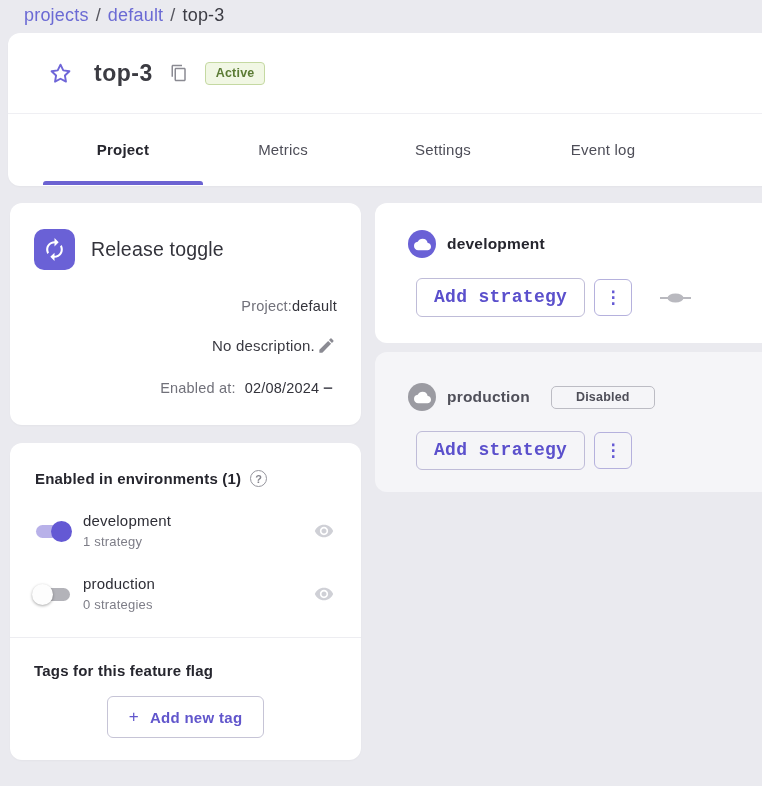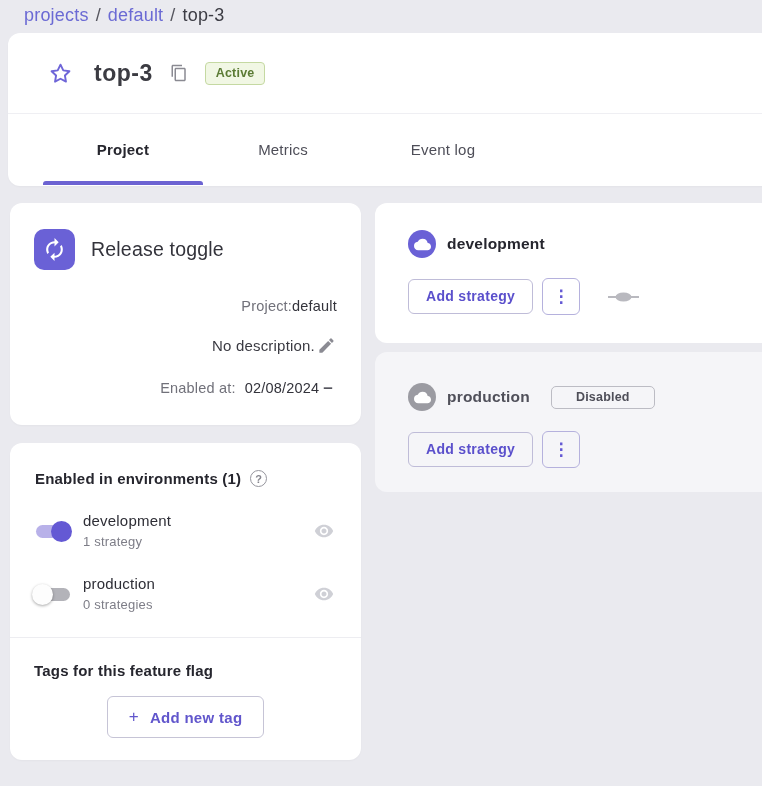--- a/index.html
+++ b/index.html
@@ -88,22 +88,22 @@
   .env-circle{width:28px;height:28px;border-radius:50%;display:flex;align-items:center;
     justify-content:center;flex-shrink:0;}
   .env-circle.dev-c{background:#6a61d6;}
   .env-circle.prod-c{background:#9b9ba2;}
   .env-card-name{font-size:15.5px;font-weight:bold;color:#26262e;}
   .env-card.prod .env-card-name{color:#50505a;}
   .disabled-badge{margin-left:10px;border:1px solid #bcbcc4;border-radius:5px;
     padding:3px 24px 4px;font-size:12.5px;font-weight:bold;color:#4e4e58;}
   .env-actions{display:flex;align-items:center;gap:9px;margin-top:20px;}
   .add-strategy-btn{background:transparent;border:1px solid #bfbcd8;border-radius:6px;
-    padding:8px 17px 9px;color:#5b50cc;font-size:14px;font-weight:bold;cursor:pointer;
-    letter-spacing:.3px;font-family:Liberation Sans, sans-serif;}
+    padding:8px 17px 9px;color:#5b50cc;font-size:18px;font-weight:bold;cursor:pointer;
+    letter-spacing:.3px;font-family:Liberation Mono, monospace;margin-left:8px;}
   .env-card.dev .add-strategy-btn{background:#fff;}
   .kebab-btn{width:38px;height:37px;border:1px solid #b5b1dd;border-radius:6px;background:transparent;
     display:flex;align-items:center;justify-content:center;cursor:pointer;
     color:#6459d4;font-size:17px;font-weight:bold;line-height:1;}
   .connector{margin-left:19px;display:flex;align-items:center;}
 </style>
 </head>
 <body>
 
 <nav class="breadcrumb">
@@ -131,20 +131,23 @@
   </div>
   <div class="tabs">
     <div class="tab active">
       <span>Project</span>
       <span class="tab-underline"></span>
     </div>
     <div class="tab">
       <span>Metrics</span>
     </div>
     <div class="tab">
+      <span>Settings</span>
+    </div>
+    <div class="tab">
       <span>Event log</span>
     </div>
   </div>
 </header>
 
 <div class="left-col">
 
   <section class="card type-card">
     <div class="type-head">
       <span class="type-icon">

